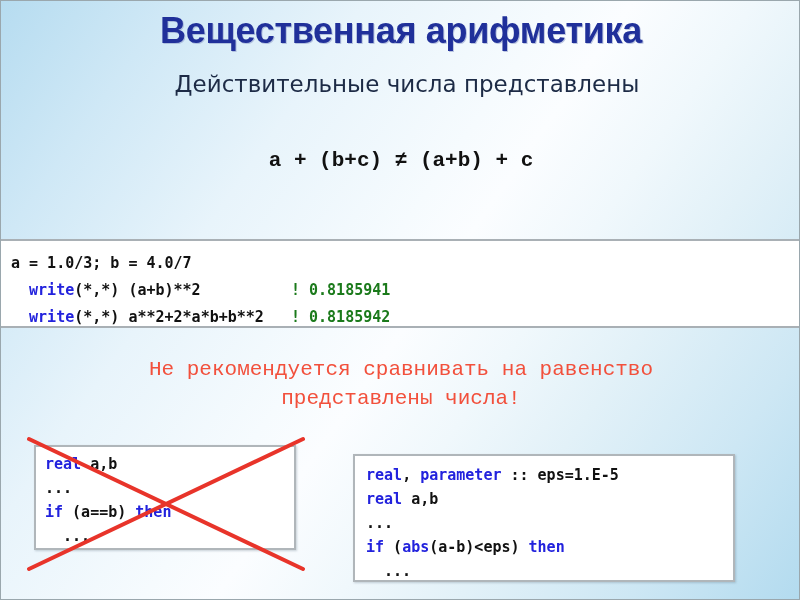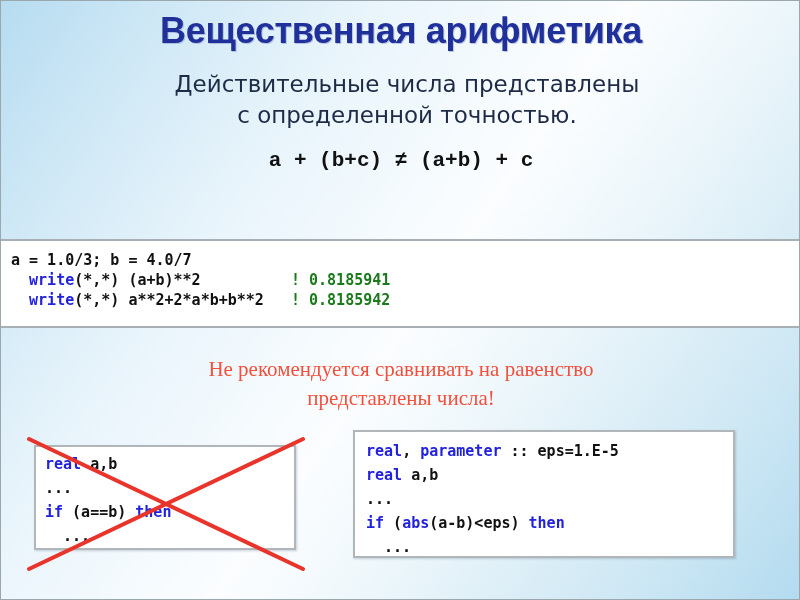--- a/index.html
+++ b/index.html
@@ -95,35 +95,35 @@
     border-top: 2px solid #a9b0b5;
     border-bottom: 2px solid #a9b0b5;
   }
   #code-band .codelines {
     position: absolute;
     left: 11px;
     top: 9px;
     font-family: "DejaVu Sans Mono", monospace;
     font-weight: bold;
     font-size: 15px;
-    line-height: 20px;
+    line-height: 27px;
     color: #111111;
     white-space: pre;
   }
   .kw   { color: #2222dd; }
   .cmt  { color: #1b7a1b; }
 
   
   #warning {
     position: absolute;
     left: 0;
     top: 354px;
     width: 800px;
     text-align: center;
-    font-family: Liberation Serif, serif;
+    font-family: Liberation Mono, monospace;
     font-size: 21px;
     line-height: 29px;
     color: #f2503c;
   }
   #warning .ln { display: block; white-space: nowrap; }
 
   
   .codebox {
     position: absolute;
     box-sizing: border-box;
@@ -143,21 +143,21 @@
   #bad-box {
     left: 33px;
     top: 444px;
     width: 262px;
     height: 105px;
   }
   #bad-box .codelines { left: 9px; top: 5px; }
 
   #good-box {
     left: 352px;
-    top: 429px;
+    top: 453px;
     width: 382px;
     height: 128px;
   }
   #good-box .codelines { left: 11px; top: 7px; }
 
   
   #cross {
     position: absolute;
     left: 20px;
     top: 434px;
@@ -168,21 +168,20 @@
 </style>
 </head>
 <body>
 
 <div id="slide">
 
   <div id="title">Вещественная арифметика</div>
 
   <div id="subtitle">
     <span class="ln">Действительные числа представлены</span>
-    <span class="ln">с определенной точностью.</span>
   </div>
 
   <div id="formulas">
     <span class="ln">a + (b+c) ≠ (a+b) + c</span>
   </div>
 
   <div id="code-band">
     <div class="codelines"><span>a = 1.0/3; b = 4.0/7</span>
 <span>  </span><span class="kw">write</span><span>(*,*) (a+b)**2</span><span>          </span><span class="cmt">! 0.8185941</span>
 <span>  </span><span class="kw">write</span><span>(*,*) a**2+2*a*b+b**2</span><span>   </span><span class="cmt">! 0.8185942</span></div>

